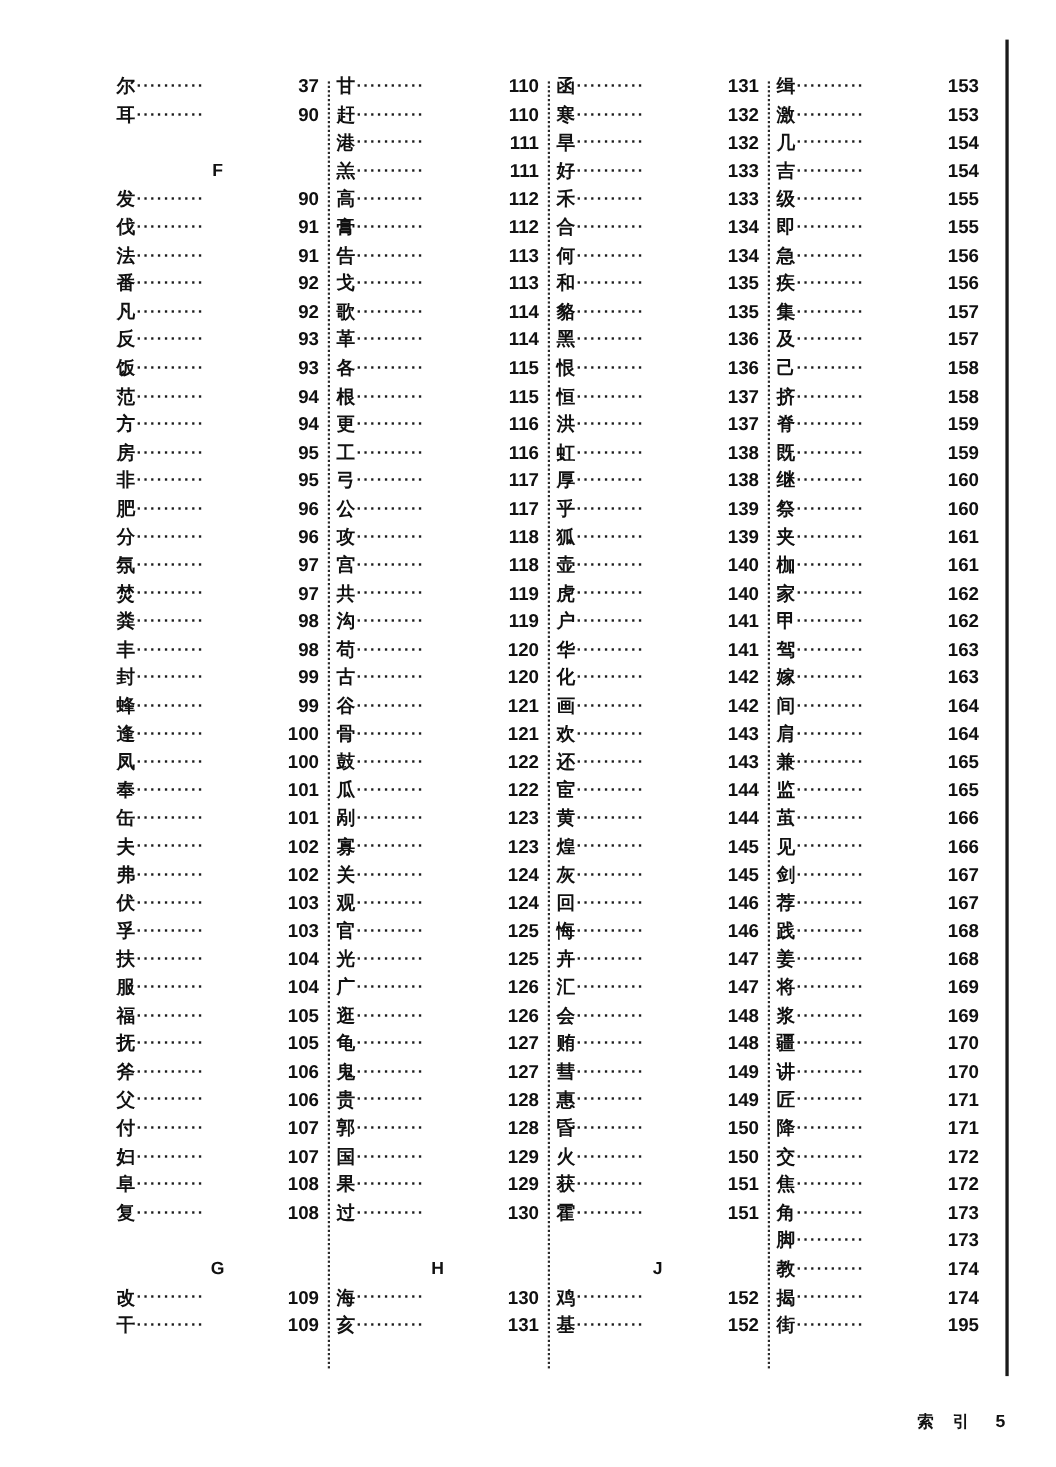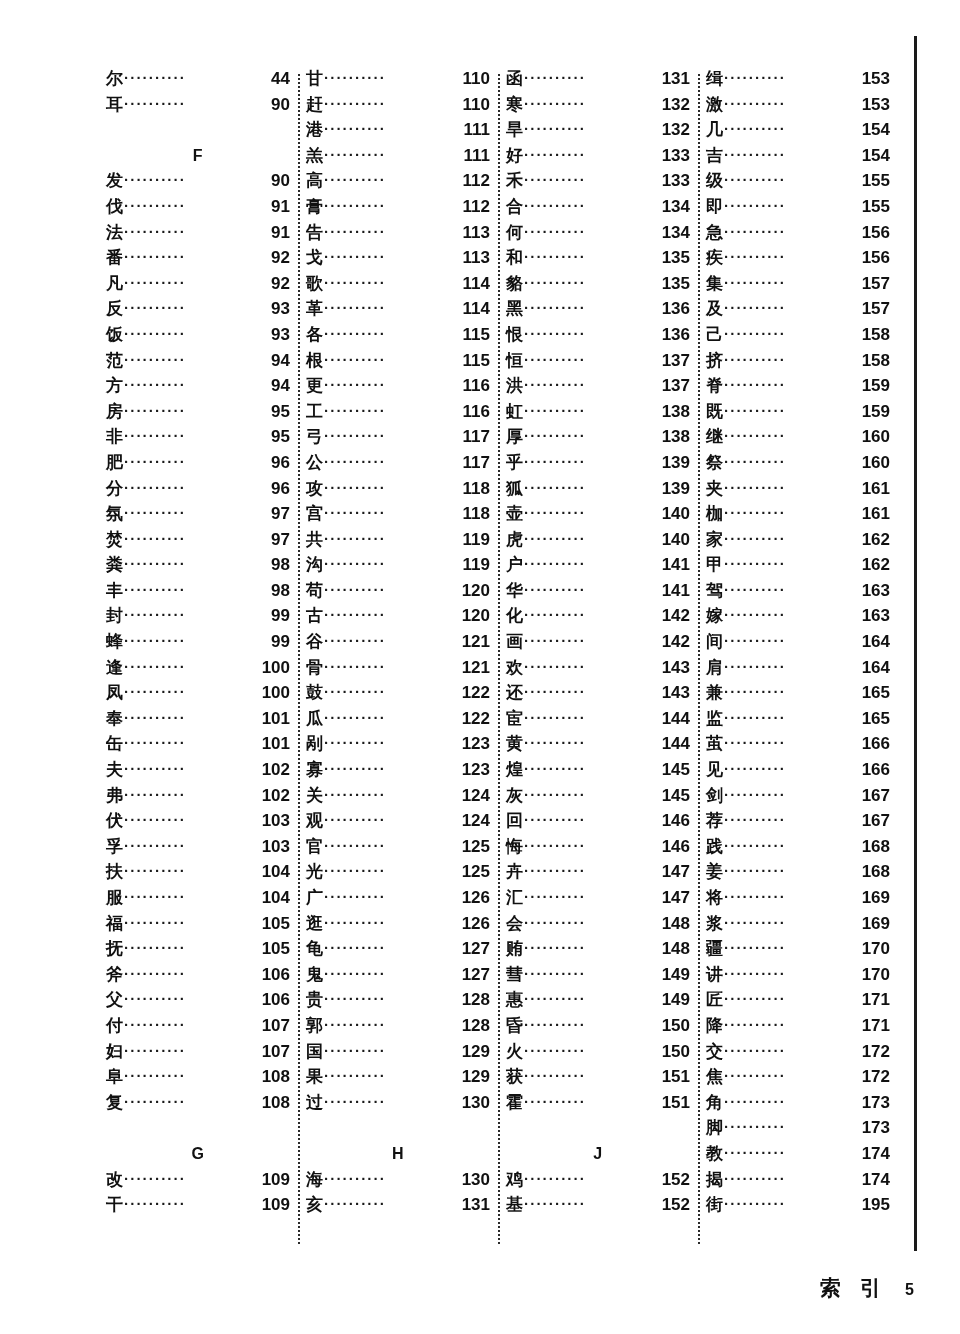--- a/index.html
+++ b/index.html
@@ -121,42 +121,42 @@
     position: absolute;
     right: 46px;
     bottom: 32px;
     display: flex;
     align-items: baseline;
     gap: 18px;
     font-weight: bold;
   }
   .footer .label {
     font-family: "DejaVu Sans", sans-serif;
-    font-size: 21px;
+    font-size: 15px;
     letter-spacing: 6px;
     text-align: right;
   }
   .footer .num {
     font-family: "Liberation Sans", sans-serif;
     font-size: 16px;
   }
 </style>
 </head>
 <body>
 
 <div class="page">
 
   <div class="edge-rule"></div>
 
   <div class="columns">
       <div class="col divider">
         <div class="entry">
           <span class="hz">尔</span>
           <span class="leader">··········</span>
-          <span class="pg">44</span>
+          <span class="pg">37</span>
         </div>
         <div class="entry">
           <span class="hz">耳</span>
           <span class="leader">··········</span>
           <span class="pg">90</span>
         </div>
         <div class="spacer"></div>
         <div class="section-head">F</div>
         <div class="entry">
           <span class="hz">发</span>

